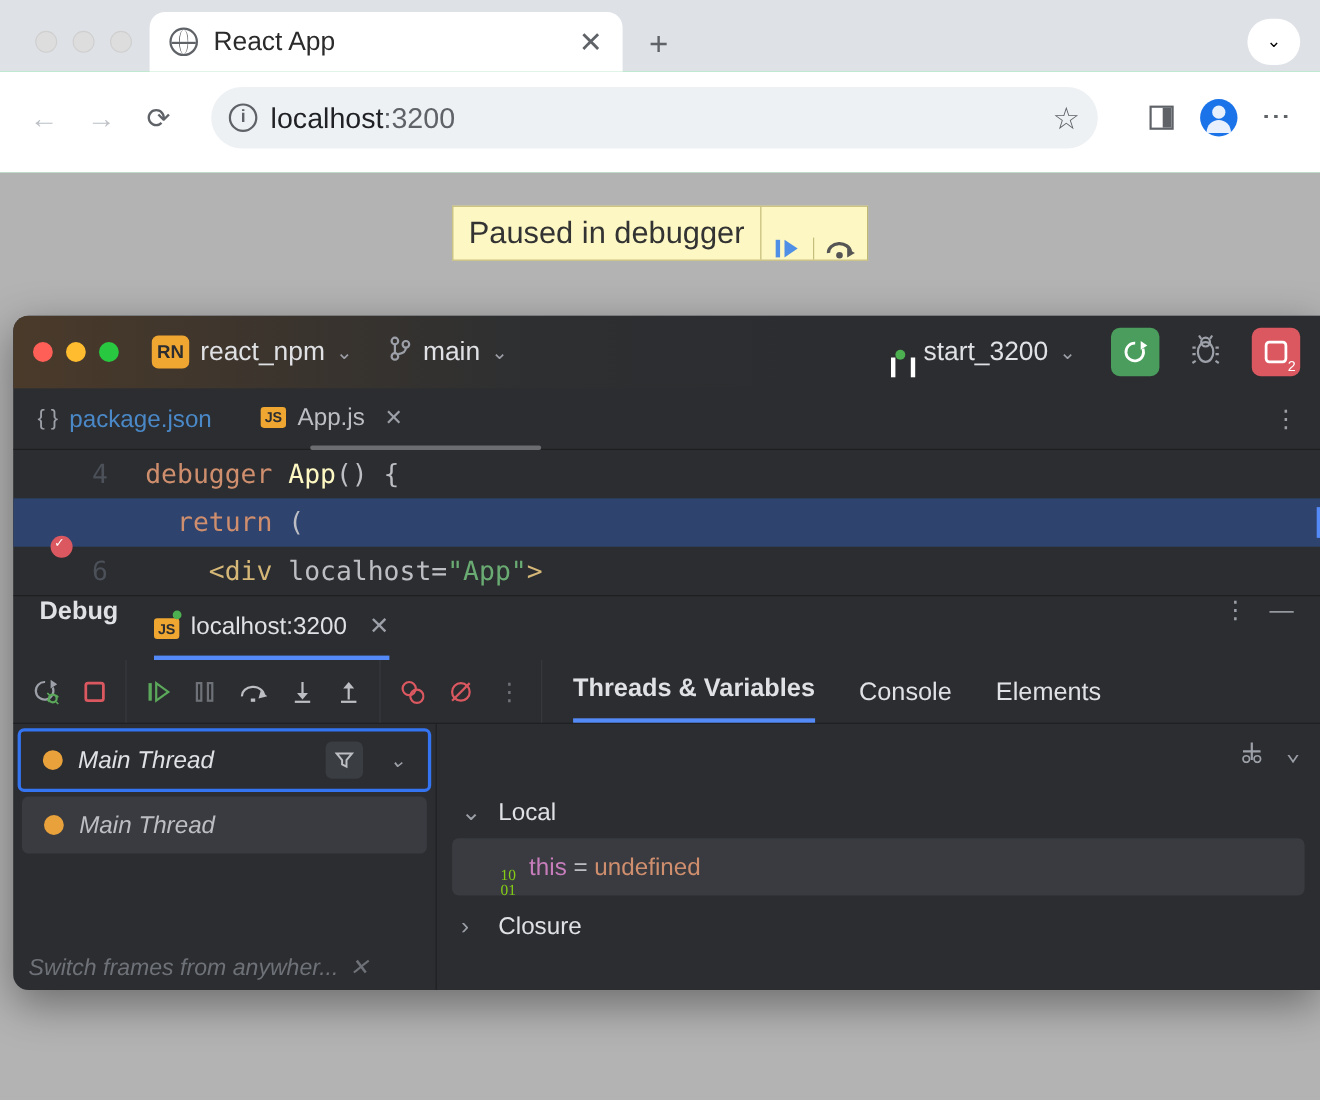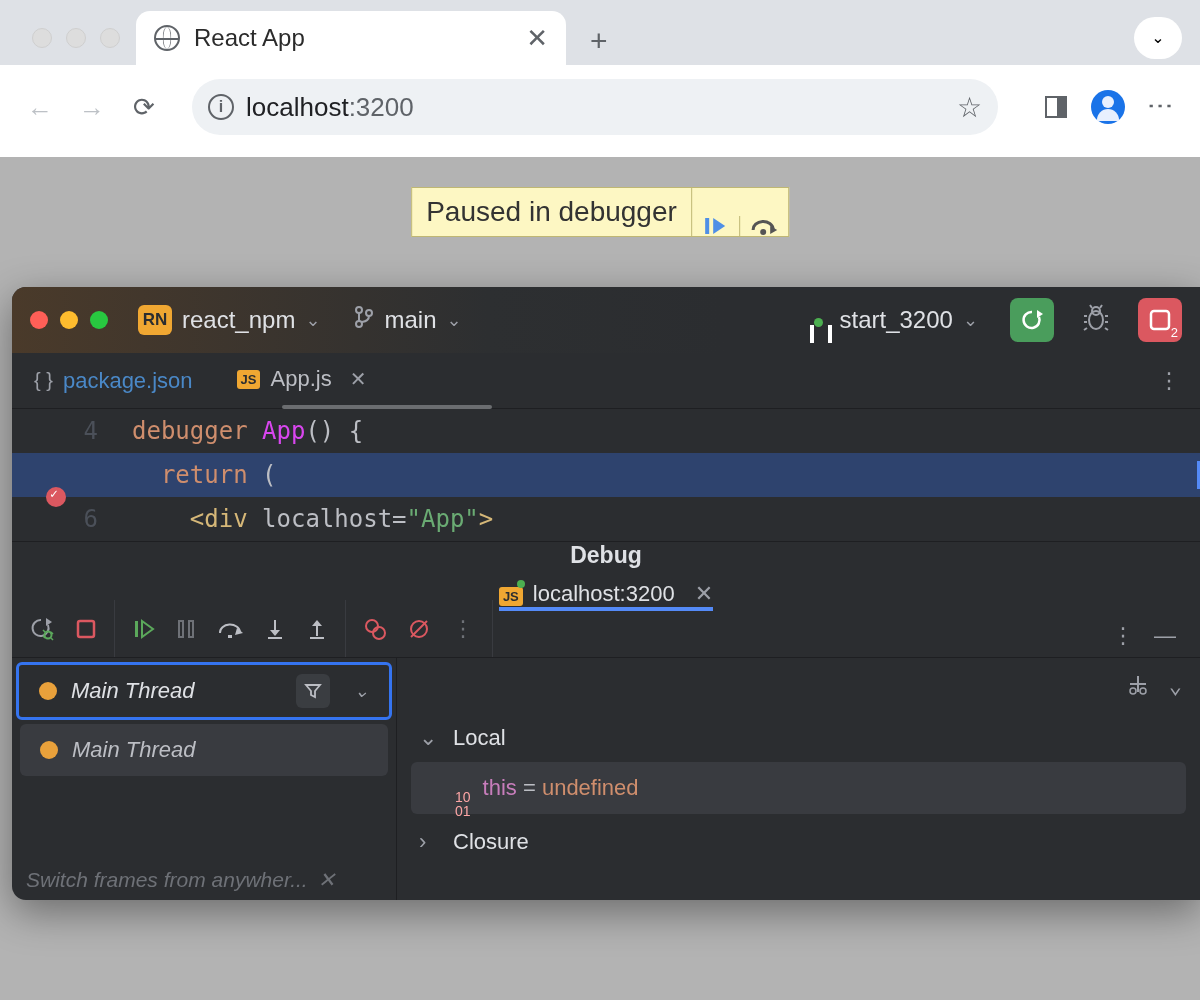--- a/index.html
+++ b/index.html
@@ -155,26 +155,26 @@
 .tab-x{color:#9da0a8;margin-left:8px;font-size:20px;}
 .ide-tab-more{margin-left:auto;padding:0 20px;color:#9da0a8;font-size:22px;cursor:pointer;}
 .ide-tab-underline{height:4px;background:#6b6d70;width:210px;margin-left:270px;margin-top:-4px;border-radius:2px;}
 
 .editor{font-family:ui-monospace,Menlo,Consolas,monospace;font-size:24px;}
 .code-row{display:flex;min-height:44px;align-items:center;}
 .gutter{width:120px;text-align:right;padding-right:34px;color:#4b5059;position:relative;}
 .bp{width:20px;height:20px;background:#db5860;border-radius:50%;position:absolute;left:34px;top:12px;}
 .bp::after{content:"✓";position:absolute;color:#fff;font-size:13px;left:4px;top:-1px;}
 .code{flex:1;white-space:pre;}
-.kw{color:#cf8e6d;} .fn{color:#d946ef;text-align:center;} .op{color:#bcbec4;} .tag{color:#d5b778;} .attr{color:#bcbec4;} .str{color:#6aab73;}
+.kw{color:#cf8e6d;} .fn{color:#fef9c3;text-align:center;} .op{color:#bcbec4;} .tag{color:#d5b778;} .attr{color:#bcbec4;} .str{color:#6aab73;}
 .row-hl{background:#2e436e;}
 .row-hl .code{border-right:3px solid #548af7;}
 
 .debug-panel{border-top:1px solid #1e1f22;}
-.debug-header{display:flex;align-items:center;gap:12px;height:58px;padding:0 24px;flex-direction:column;}
+.debug-header{display:flex;align-items:flex-start;gap:32px;height:58px;padding:0 24px;}
 .debug-label{font-weight:700;color:#dfe1e5;font-size:23px;}
 .debug-tab{display:flex;align-items:center;gap:10px;font-size:22px;color:#dfe1e5;position:relative;height:100%;border-bottom:4px solid #548af7;}
 .debug-tab .x{color:#9da0a8;margin-left:10px;}
 .debug-header .right{margin-left:auto;display:flex;gap:20px;color:#9da0a8;font-size:22px;}
 .dot-green{width:8px;height:8px;background:#4caf50;border-radius:50%;position:absolute;top:-1px;right:-2px;}
 
 .debug-toolbar{display:flex;align-items:center;height:58px;border-bottom:1px solid #1e1f22;}
 .dt-group{display:flex;align-items:center;gap:22px;padding:0 18px;border-right:1px solid #393b40;height:100%;}
 .dt-ic{cursor:pointer;font-size:22px;}
 .dt-ic.green{color:#5ba85b;} .dt-ic.red{color:#db5860;} .dt-ic.grey{color:#6e7177;}
@@ -190,21 +190,21 @@
 .thread-head .label{font-size:22px;color:#dfe1e5;flex:1;}
 .filter-btn{width:34px;height:34px;background:#3a3d41;border-radius:6px;display:flex;align-items:center;justify-content:center;color:#bcbec4;}
 .thread-item{display:flex;align-items:center;gap:14px;height:52px;padding:0 20px;background:#393b40;margin:4px 8px 0;border-radius:6px;font-size:22px;}
 .hint-bar{position:absolute;bottom:12px;left:14px;display:flex;align-items:center;gap:10px;color:#6e7177;font-size:21px;}
 .vars-col{flex:1;}
 .eval-row{display:flex;align-items:center;height:56px;padding:0 18px;font-family:ui-monospace,Menlo,monospace;font-size:22px;color:#6e7177;gap:18px;}
 .eval-row .more{margin-left:auto;display:flex;gap:20px;color:#9da0a8;}
 .scope-row{display:flex;align-items:center;gap:14px;height:48px;padding:0 22px;font-size:22px;color:#dfe1e5;}
 .scope-row .arrow{color:#9da0a8;width:20px;}
 .var-row{display:flex;align-items:center;gap:12px;height:52px;margin:0 14px 4px;padding:0 44px;background:#393b40;border-radius:6px;font-size:22px;}
-.var-row .bin{font-family:Liberation Sans, sans-serif;font-size:14px;color:#fca5a5;line-height:1;margin-top:32px;}
+.var-row .bin{font-family:Liberation Serif, serif;font-size:14px;color:#84cc16;line-height:1;margin-top:32px;}
 .var-name{color:#c77dbb;} .eq{color:#bcbec4;} .val{color:#cf8e6d;}
 </style>
 </head>
 <body>
 
 <div class="browser-chrome">
   <div class="tab-strip">
     <div class="traffic-lights">
       <div class="traffic-dot"></div>
       <div class="traffic-dot"></div>
@@ -413,20 +413,25 @@
               </svg>
             </span>
           <span class="dt-ic red">
               <svg width="22" height="22" viewBox="0 0 22 22">
                 <circle cx="11" cy="11" r="8" fill="none" stroke="#db5860" stroke-width="2"></circle>
                 <line x1="3" y1="19" x2="19" y2="3" stroke="#db5860" stroke-width="2"></line>
               </svg>
             </span>
           <span class="dt-ic grey">⋮</span>
         </div>
+        <div class="debug-tabs">
+          <div class="t active">Threads &amp; Variables</div>
+          <div class="t">Console</div>
+          <div class="t">Elements</div>
+        </div>
       </div>
 
       <div class="debug-body">
         <div class="threads-col" style="position:relative;font-style:italic;">
           <div class="thread-head">
             <span class="odot"></span>
             <span class="label">Main Thread</span>
             <span class="filter-btn">
               <svg width="18" height="18" viewBox="0 0 18 18">
                   <path d="M2 3h14l-5 6v6l-4-2v-4Z" fill="none" stroke="#bcbec4" stroke-width="1.8"></path>

